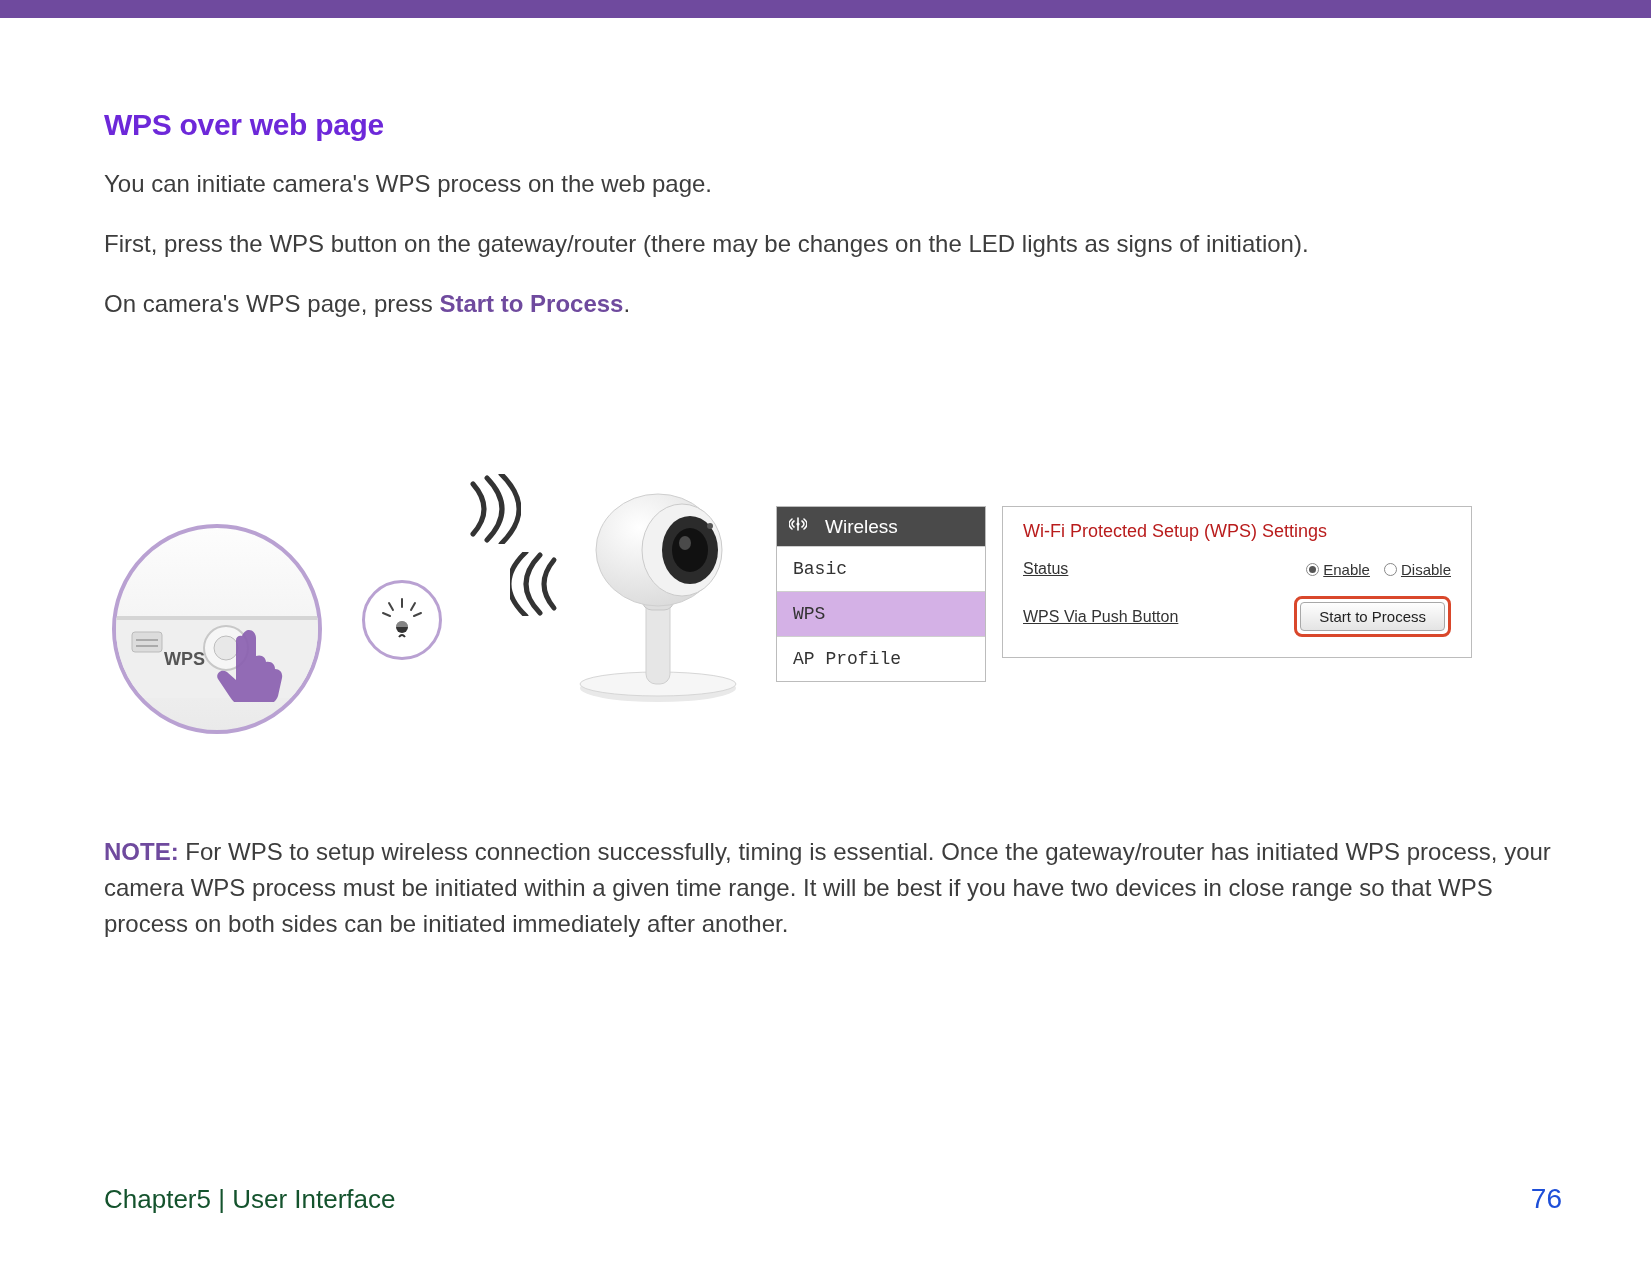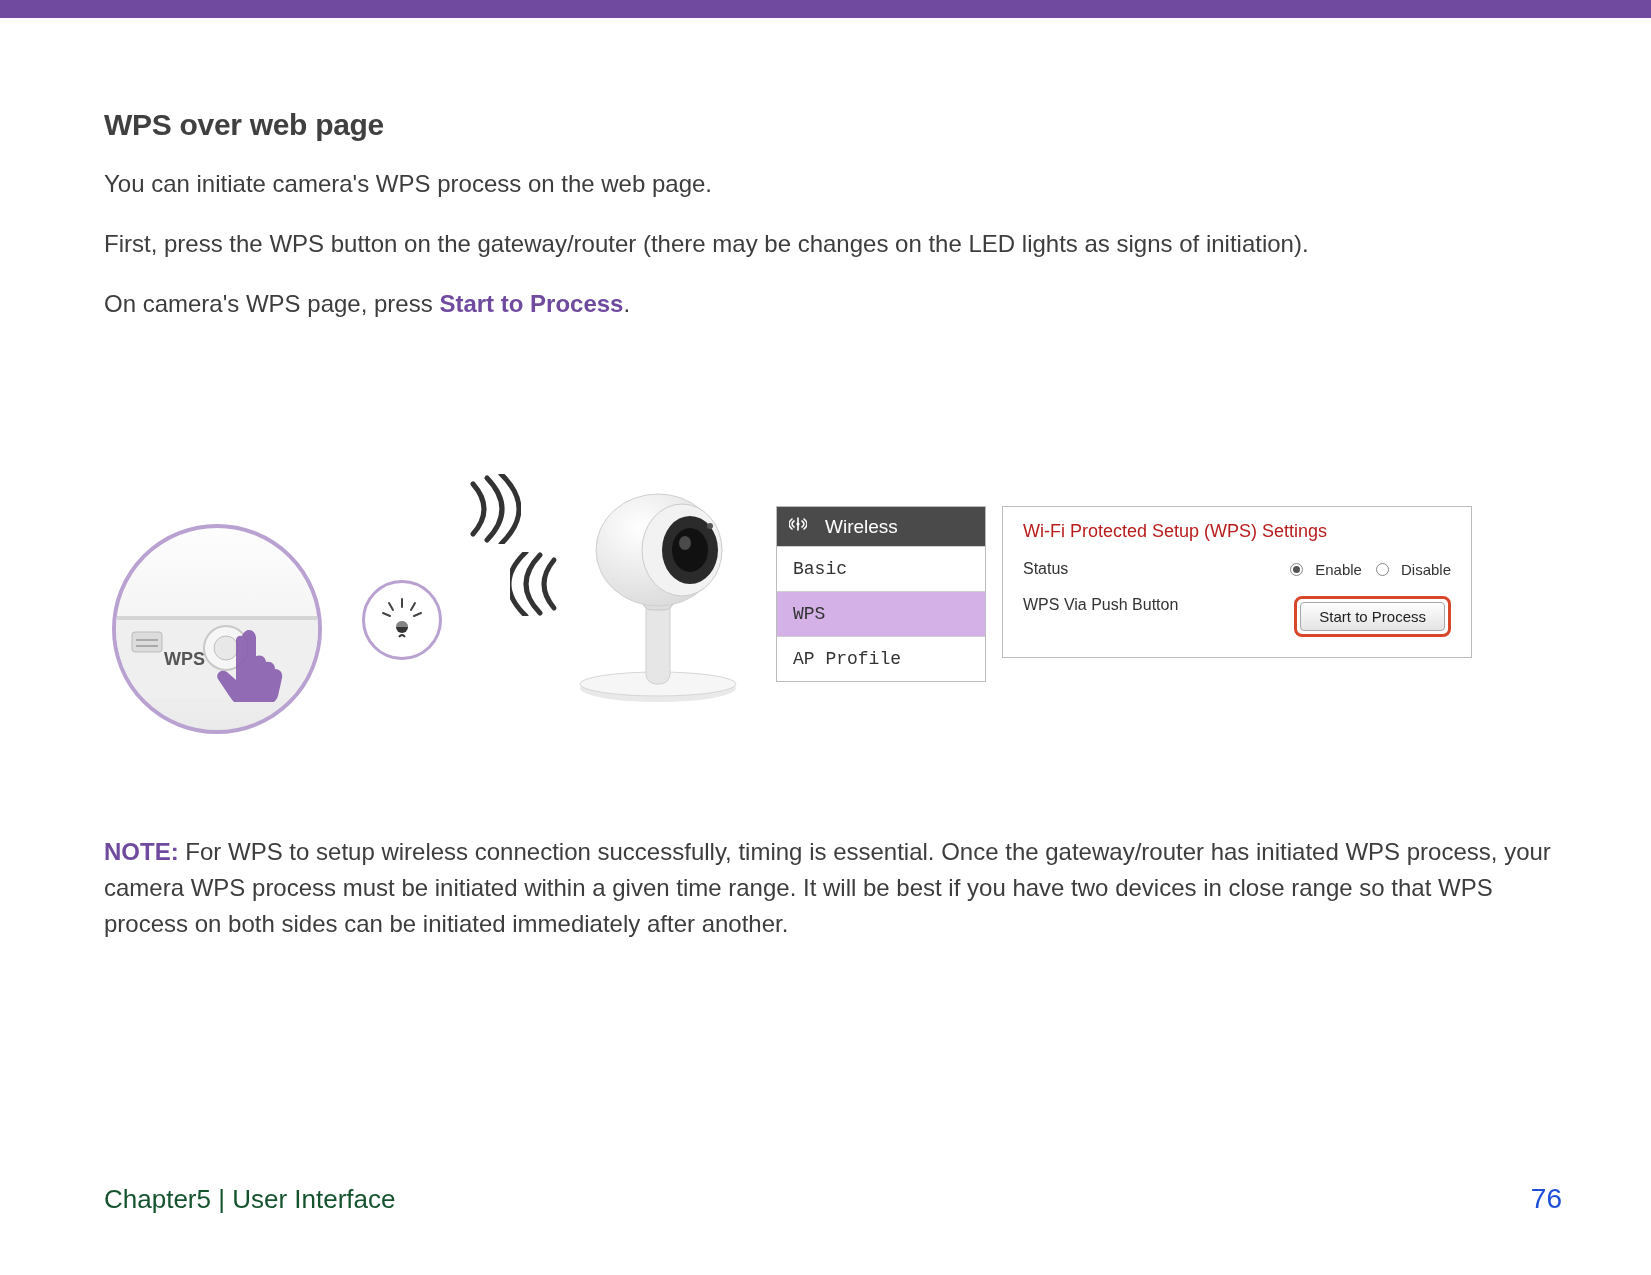--- a/index.html
+++ b/index.html
@@ -1,20 +1,20 @@
 <!DOCTYPE html>
 <html><head>
 <meta charset="utf-8">
 <style>
   * { box-sizing: border-box; margin: 0; padding: 0; }
   html, body { width: 1651px; height: 1275px; background: #fff; font-family: "Segoe UI", Arial, sans-serif; color: #3a3a3a; }
   .page { position: relative; width: 1651px; height: 1275px; }
   .topbar { position: absolute; top: 0; left: 0; width: 1651px; height: 18px; background: #6f4a9e; }
   .content { position: absolute; top: 108px; left: 104px; width: 1458px; }
-  .h1 { color: #404040; font-weight: 700; font-size: 30px; margin-bottom: 22px; letter-spacing: -0.3px; }
+  .h1 { color: #6d28d9; font-weight: 700; font-size: 30px; margin-bottom: 22px; letter-spacing: -0.3px; }
   .para { font-size: 24px; line-height: 36px; color: #3d3d3d; margin-bottom: 16px; margin-top: 24px; }
   .strong-purple { color: #6f4a9e; font-weight: 700; }
 
   .illus-row { position: absolute; top: 424px; left: 132px; width: 1400px; height: 300px; }
 
   
   .router-wrap { position: absolute; left: 0; top: 0; width: 370px; height: 280px; }
   .router-body { position: absolute; left: 60px; top: 2px; width: 280px; height: 106px; }
   .router-body svg { width: 100%; height: 100%; }
   .wps-circle { position: absolute; left: -20px; top: 100px; width: 210px; height: 210px; border-radius: 50%; border: 4px solid #b9a1d2; background: linear-gradient(#fdfdfd,#eaeaea); overflow: hidden; }
@@ -35,24 +35,24 @@
   
   .nav-menu { position: absolute; left: 644px; top: 82px; width: 210px; border: 1px solid #bcbcbc; background:#fff; }
   .nav-header { background: #4a4a4a; color: #fff; font-size: 19px; padding: 8px 12px; display:flex; align-items:center; gap:18px; }
   .nav-header svg { width: 18px; height: 18px; }
   .nav-item { font-size: 18px; color:#333; padding: 12px 16px; border-top:1px solid #cfcfcf; background:#fff;font-family:Liberation Mono, monospace; }
   .nav-item.selected { background: #d4b1e6; }
 
   
   .settings-panel { position: absolute; left: 870px; top: 82px; width: 470px; border: 1px solid #bcbcbc; background:#fff; padding: 14px 20px 20px 20px; }
   .settings-title { font-size: 18px; color:#b91c1c; margin-bottom: 18px; }
-  .settings-row { display:flex; justify-content:space-between; font-size: 16px; color:#333; margin-bottom: 18px; }
+  .settings-row { display:flex; align-items:center; justify-content:space-between; font-size: 16px; color:#333; margin-bottom: 18px; text-decoration: underline; }
   .settings-row:last-child { margin-bottom: 0; }
   .radio-group { display:flex; gap:14px; align-items:center; font-size:15px; }
-  .radio { display:inline-flex; align-items:center; gap:12px; }
+  .radio { display:inline-flex; align-items:center; gap:4px; }
   .radio-dot { width:13px; height:13px; border:1px solid #888; border-radius:50%; display:inline-flex; align-items:center; justify-content:center; }
   .radio-dot.checked::after { content:""; width:7px; height:7px; border-radius:50%; background:#555; }
   .start-btn-wrap { border: 3px solid #d9472b; border-radius: 8px; padding: 3px; }
   .start-btn { background: linear-gradient(#fefefe,#e4e4e4); border:1px solid #a8a8a8; border-radius:4px; font-size:15px; color:#222; padding: 5px 18px; cursor:pointer; }
 
   
   .note-block { position: absolute; top: 834px; left: 104px; width: 1458px; font-size: 24px; line-height: 36px; color:#3d3d3d; }
   .note-label { color: #6f4a9e; font-weight: 700; }
 
   

